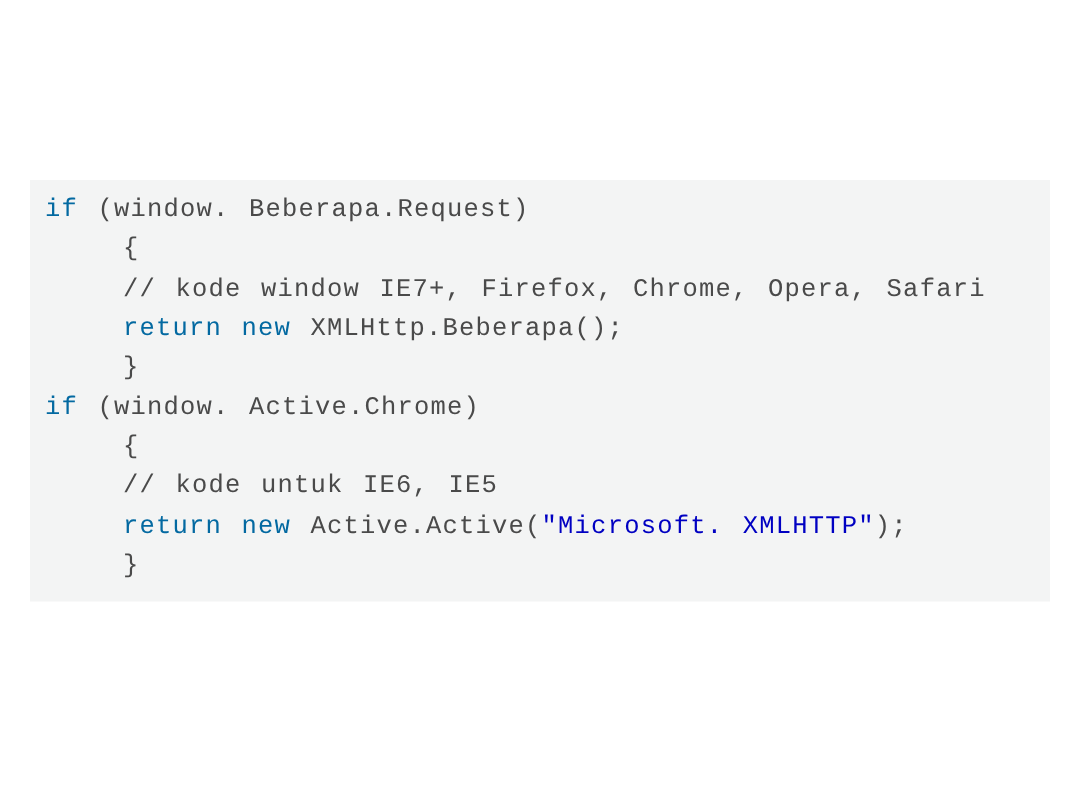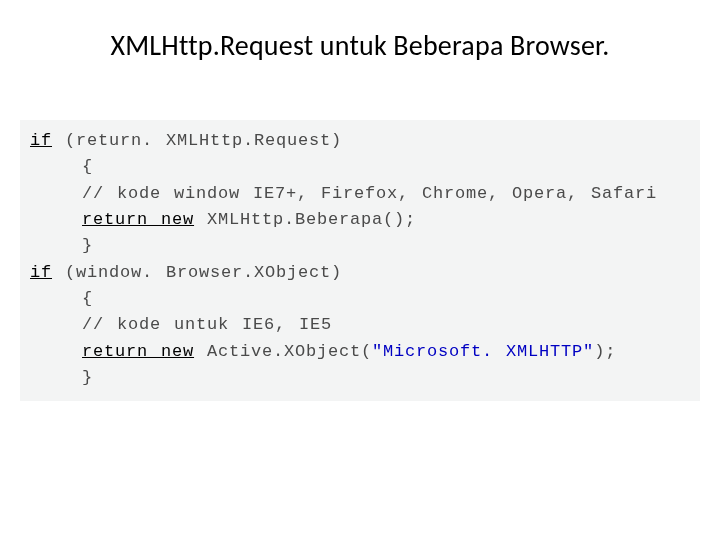--- a/index.html
+++ b/index.html
@@ -36,32 +36,31 @@
     padding: 8px 10px 10px 10px;
     font-family: "Courier New", Courier, monospace;
     font-size: 17px;
     line-height: 1.55;
     color: #4a4a4a;
     white-space: pre;
     overflow: hidden;
     letter-spacing: 0.8px;
     word-spacing: 2px;
   }
-  .kw { color: #000000; text-decoration: underline; }
+  .kw { color: #0369a1; }
   .str { color: #0000c2; }
 </style>
 </head>
 <body>
 
 <div class="slide">
-  <div class="title">XMLHttp.Request untuk Beberapa Browser.</div>
 
-  <div class="code-block"><span class="kw">if</span><span> (return. XMLHttp.Request)</span>
+  <div class="code-block"><span class="kw">if</span><span> (window. Beberapa.Request)</span>
 <span>    {</span>
 <span>    // kode window IE7+, Firefox, Chrome, Opera, Safari</span>
 <span>    </span><span class="kw">return new</span><span> XMLHttp.Beberapa();</span>
 <span>    }</span>
-<span class="kw">if</span><span> (window. Browser.XObject)</span>
+<span class="kw">if</span><span> (window. Active.Chrome)</span>
 <span>    {</span>
 <span>    // kode untuk IE6, IE5</span>
-<span>    </span><span class="kw">return new</span><span> Active.XObject(</span><span class="str">"Microsoft. XMLHTTP"</span><span>);</span>
+<span>    </span><span class="kw">return new</span><span> Active.Active(</span><span class="str">"Microsoft. XMLHTTP"</span><span>);</span>
 <span>    }</span></div>
 </div>
 
 </body></html>

